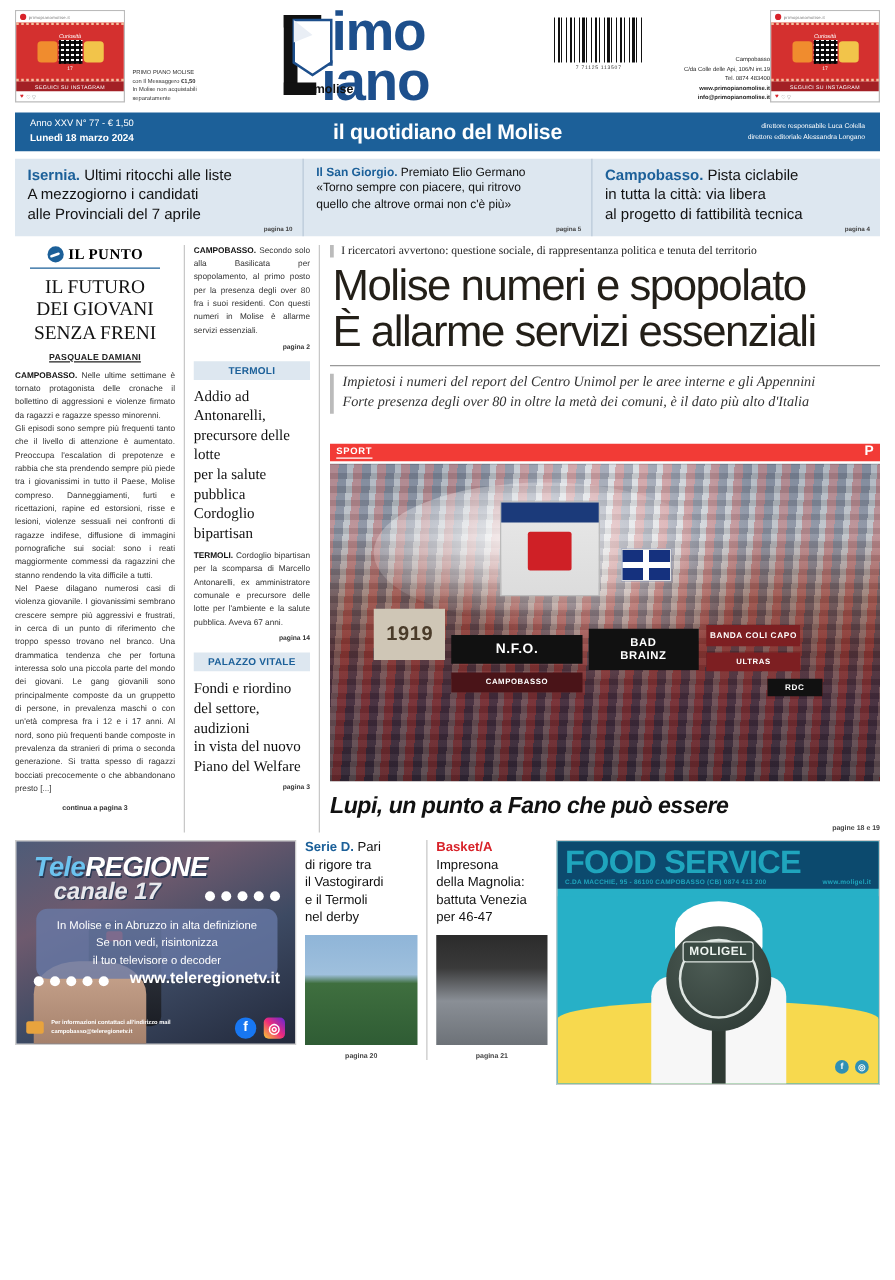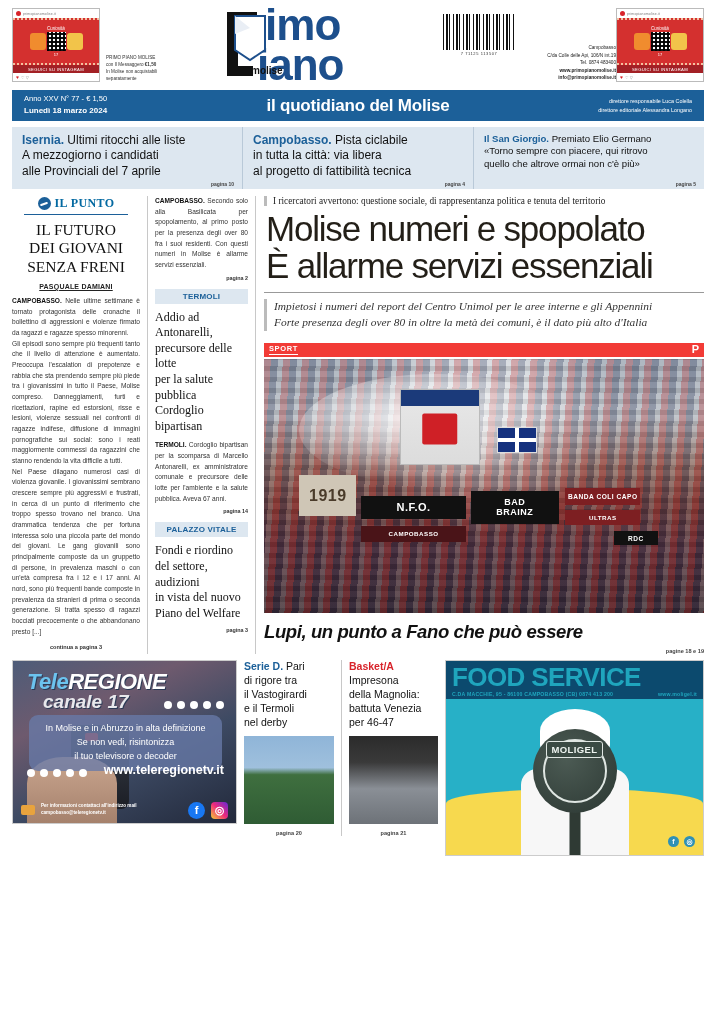--- a/index.html
+++ b/index.html
@@ -65,21 +65,21 @@
   .teaser .pag { position:absolute; right:8px; bottom:2px; font-size:5px; font-weight:bold; color:#444; }
 
   
   .main { display:flex; margin:7px 4px 0 4px; }
 
   
   .colL { width:136px; padding-right:7px; border-right:1px solid #c8c8c8; }
   .punto { display:flex; align-items:center; justify-content:center; gap:4px; padding-bottom:2px; }
   .punto-ic { width:13px;height:13px;border-radius:50%;background:#1c6099; position:relative; }
   .punto-ic:after{content:"";position:absolute;left:2.5px;top:5.5px;width:8px;height:2px;background:#fff;transform:rotate(-20deg);border-radius:1px;}
-  .punto-tx { font-family:"Liberation Serif", serif; font-weight:bold; font-size:12px; color:#0369a1; letter-spacing:.4px; }
+  .punto-tx { font-family:"Liberation Serif", serif; font-weight:bold; font-size:12px; color:#000000; letter-spacing:.4px; }
   .punto-rule { border-bottom:1px solid #1c6099; margin:1px 12px 6px 12px; }
   .edit-title { font-family:"Liberation Serif", serif; font-size:15.5px; line-height:1.18; text-align:center; color:#111; }
   .edit-author { text-align:center; font-size:7px; font-weight:bold; letter-spacing:.2px; margin:7px 0 6px; text-decoration:underline; color:#222; }
   .edit-body { font-size:6.6px; line-height:1.62; text-align:justify; color:#333; }
   .edit-body b { color:#111; }
   .edit-cont { text-align:center; font-size:5.6px; font-weight:bold; margin-top:7px; color:#333; }
 
   
   .colM { width:108px; padding:0 7px; border-right:1px solid #c8c8c8; }
   .m-body { font-size:6.6px; line-height:1.62; text-align:justify; color:#333; }
@@ -89,21 +89,21 @@
   .m-title { font-family:"Liberation Serif", serif; font-size:12px; line-height:1.3; color:#111; margin-bottom:6px; }
 
   
   .colR { flex:1; padding-left:8px; }
   .overline { font-family:"Liberation Serif", serif; font-size:9.3px; color:#222; border-left:3px solid #bbb; padding-left:6px; }
   .headline { font-size:35px; line-height:1.06; font-weight:normal; letter-spacing:-1.2px; color:#231f18; margin-top:4px; padding-left:2px; }
   .hl-rule { border-top:1px solid #999; margin:8px 0 6px; }
   .subhead { font-family:"Liberation Serif", serif; font-style:italic; font-size:11.4px; line-height:1.38; color:#333; border-left:3px solid #bbb; padding-left:7px; }
 
   
-  .sportbar { background:#f23b36; height:14px; margin-top:12px; display:flex; align-items:center; justify-content:space-between; padding:0 5px; }
+  .sportbar { background:#f23b36; height:14px; margin-top:24px; display:flex; align-items:center; justify-content:space-between; padding:0 5px; }
   .sportbar .s-lab { color:#fff; font-size:7.5px; font-weight:bold; letter-spacing:.6px; border-bottom:1.5px solid #fff; padding-bottom:1px;}
   .s-logo { color:#fff; font-size:11px; font-weight:bold; line-height:1; }
   .photo { height:254px; margin-top:2px; position:relative; overflow:hidden;
     background:
       radial-gradient(circle at 50% 18%, rgba(255,255,255,.55) 0 16%, rgba(255,255,255,0) 42%),
       linear-gradient(180deg,#9fa9b5 0%,#b9bfc6 22%,#8f6d62 42%,#6d3d38 58%,#56323a 74%,#3c2a30 100%);
   }
   .ph-crowd { position:absolute; inset:0; background:
       repeating-linear-gradient(94deg, rgba(200,40,40,.30) 0 7px, rgba(20,30,70,.26) 7px 14px, rgba(240,240,240,.16) 14px 19px),
       repeating-linear-gradient(0deg, rgba(0,0,0,.14) 0 5px, rgba(255,255,255,.05) 5px 11px);
@@ -291,34 +291,34 @@
   <div class="teasers">
     <div class="teaser">
       <div class="t-txt">
         <b>Isernia.</b><span> Ultimi ritocchi alle liste</span><br>
         <span>A mezzogiorno i candidati</span><br>
         <span>alle Provinciali del 7 aprile</span>
       </div>
       <div class="pag">pagina 10</div>
     </div>
     <div class="teaser">
+      <div class="t-txt small">
+        <b>Il San Giorgio.</b><span> Premiato Elio Germano</span><br>
+        <span>«Torno sempre con piacere, qui ritrovo</span><br>
+        <span>quello che altrove ormai non c'è più»</span>
+      </div>
+      <div class="pag">pagina 5</div>
+    </div>
+    <div class="teaser">
       <div class="t-txt">
         <b>Campobasso.</b><span> Pista ciclabile</span><br>
         <span>in tutta la città: via libera</span><br>
         <span>al progetto di fattibilità tecnica</span>
       </div>
       <div class="pag">pagina 4</div>
-    </div>
-    <div class="teaser">
-      <div class="t-txt small">
-        <b>Il San Giorgio.</b><span> Premiato Elio Germano</span><br>
-        <span>«Torno sempre con piacere, qui ritrovo</span><br>
-        <span>quello che altrove ormai non c'è più»</span>
-      </div>
-      <div class="pag">pagina 5</div>
     </div>
   </div>
 
   <div class="main">
 
     <div class="colL">
       <div class="punto">
         <span class="punto-ic"></span>
         <span class="punto-tx">IL PUNTO</span>
       </div>

